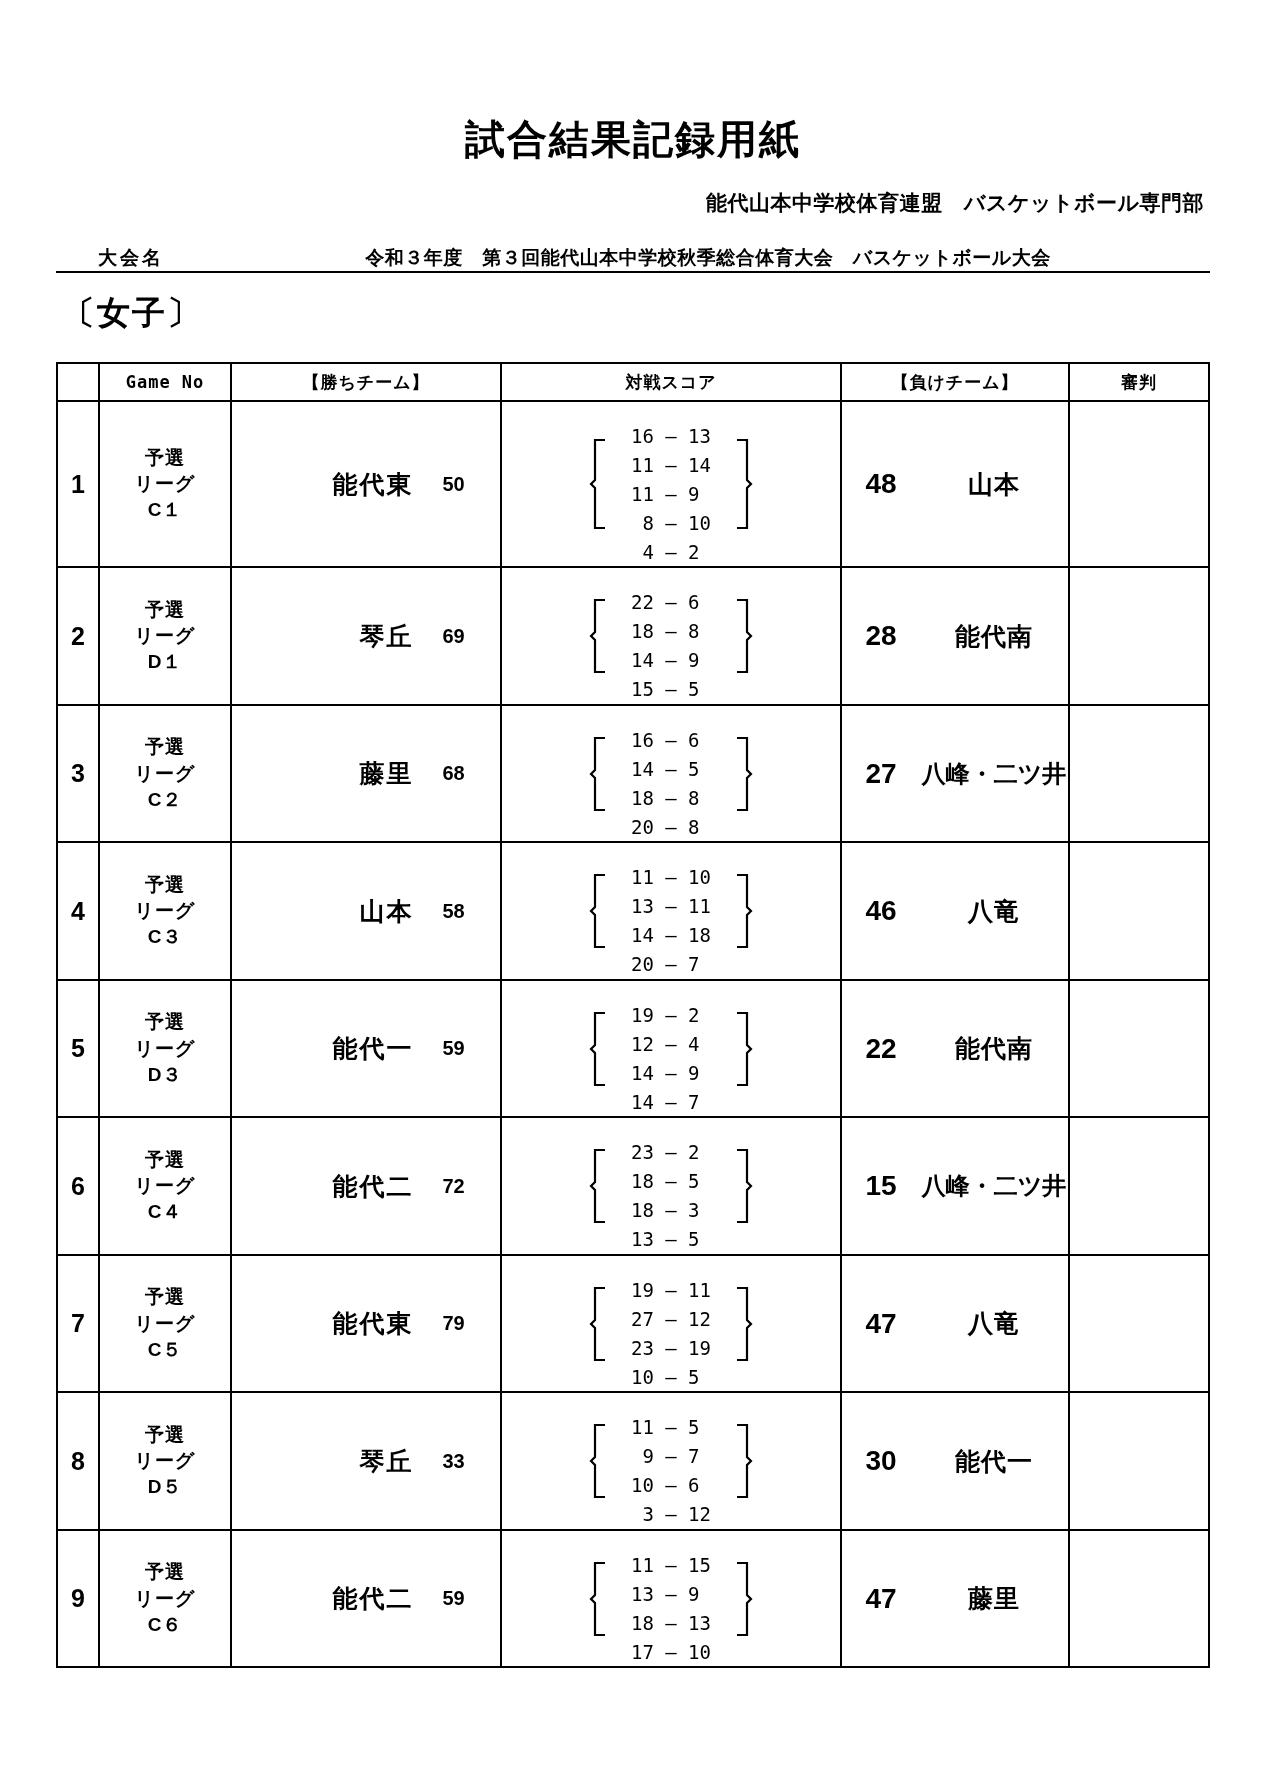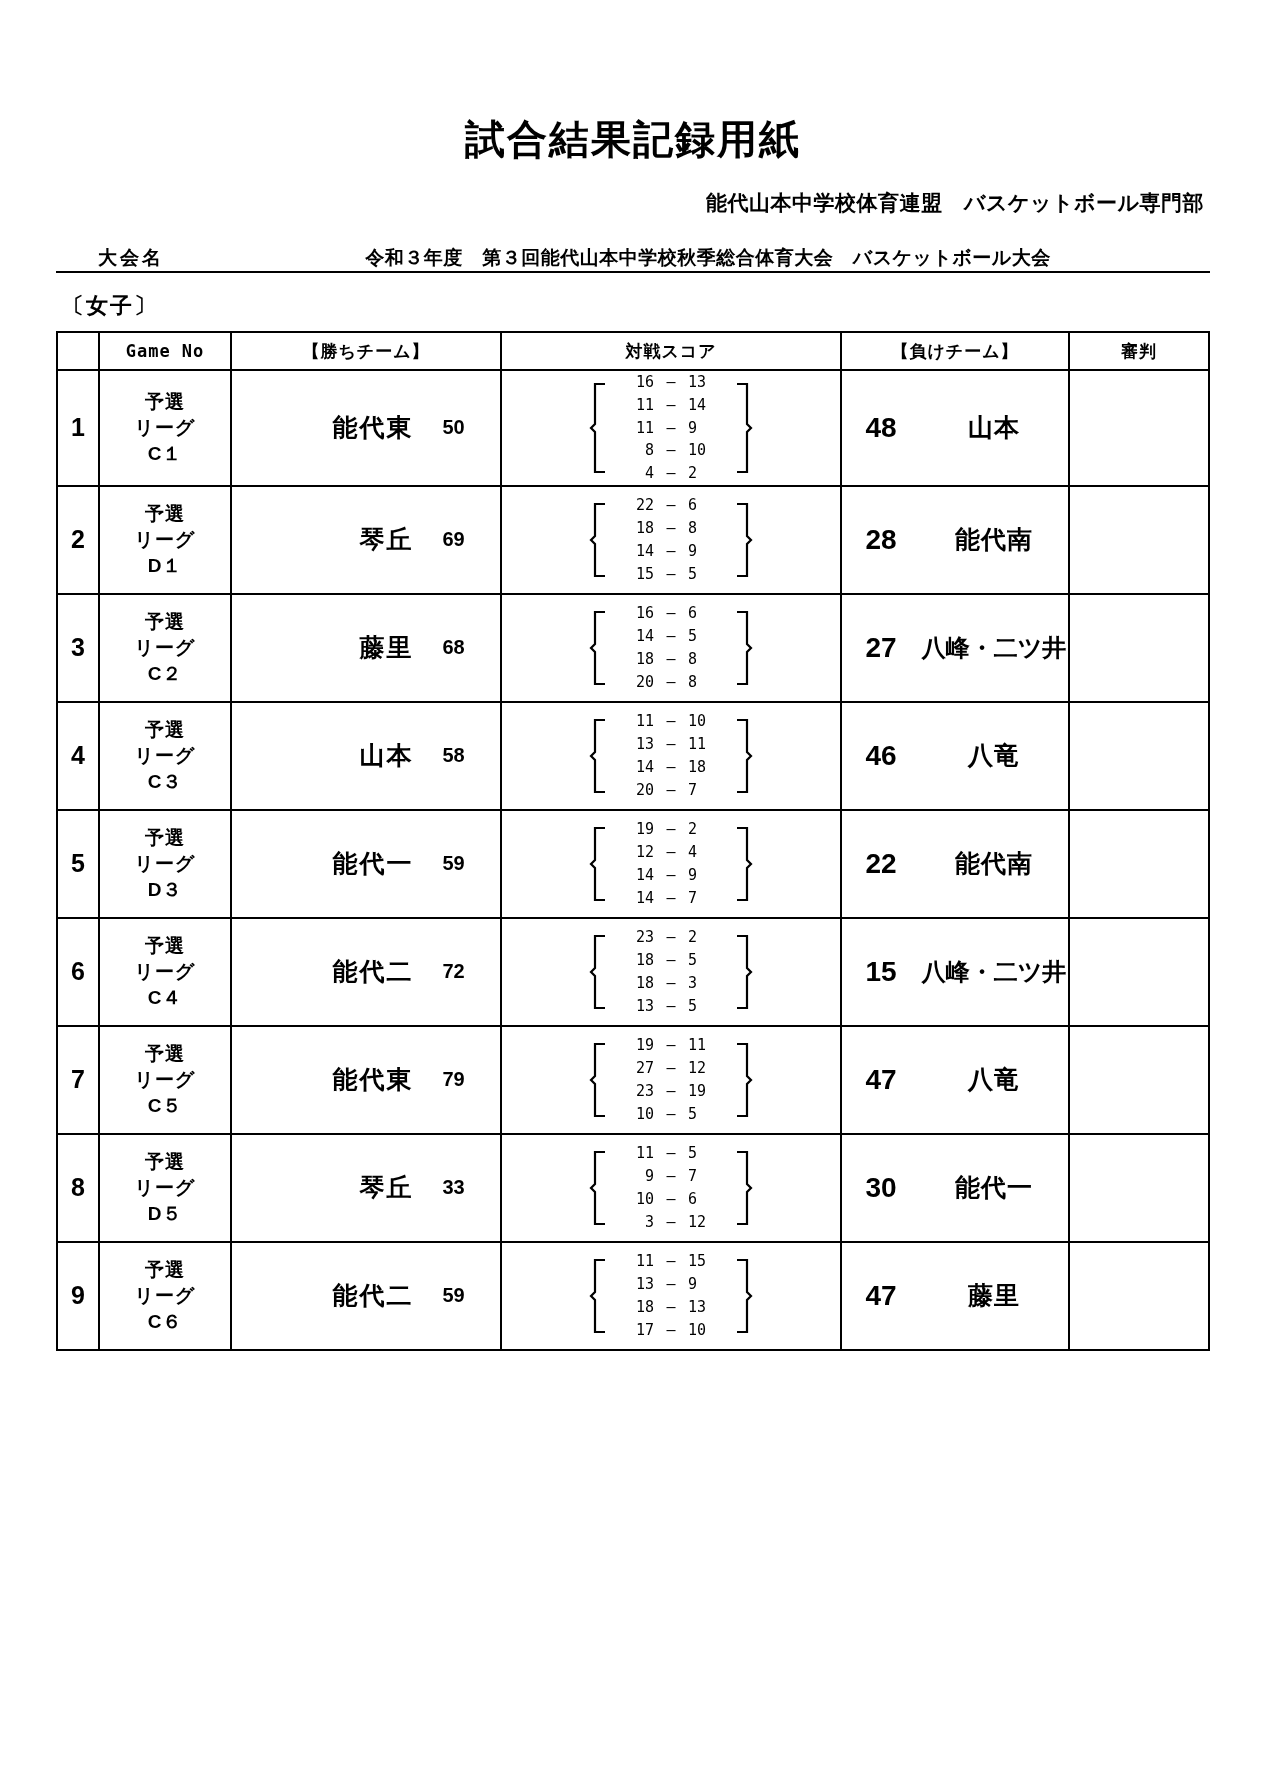--- a/index.html
+++ b/index.html
@@ -77,23 +77,23 @@
   .date-wrap span { margin: 0 9px; }
   .dow-box {
     border: 2px solid #000;
     border-top: none;
     padding: 0 8px 1px 8px;
     margin-left: 6px;
     font-size: 22px;
     line-height: 1.15;
   }
   .gender {
-    font-size: 22px;
-    font-weight: bold;
-    margin: 18px 0 10px 62px;
+    font-size: 33px;
+    font-weight: bold;
+    margin: 18px 0 26px 62px;
     letter-spacing: 2px;
   }
   table.results {
     border-collapse: collapse;
     margin: 0 auto;
     width: 1152px;
     table-layout: fixed;
   }
   table.results th, table.results td {
     border: 2px solid #000;
@@ -173,23 +173,24 @@
     font-family: "DejaVu Serif", serif;
     font-size: 0;
     width: 22px;
     display: flex;
     align-items: center;
     justify-content: center;
   }
   .brace svg { display: block; }
   .periods {
     font-family: "DejaVu Sans Mono", monospace;
-    font-size: 15px;
+    font-size: 19px;
     line-height: 1.52;
     padding: 0 4px;
+    margin-top: 20px;
   }
   .periods .prow {
     display: flex;
     justify-content: center;
     white-space: pre;
   }
   .periods .pl { width: 40px; text-align: right; }
   .periods .pd { width: 34px; text-align: center; }
   .periods .pr { width: 40px; text-align: left; }
   .row-h5 { height: 108px; }

